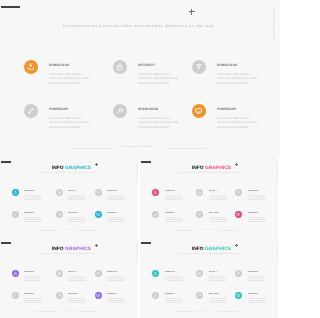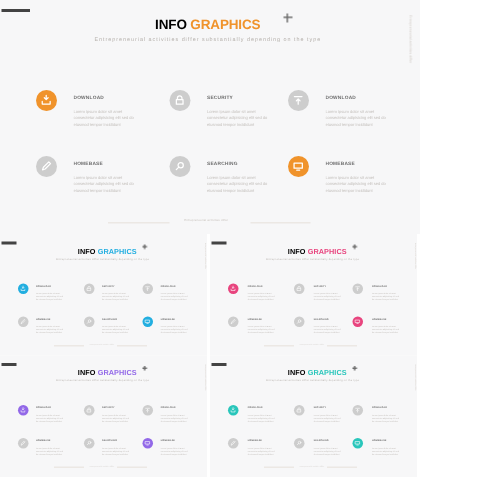--- a/index.html
+++ b/index.html
@@ -22,21 +22,20 @@
 .ftxt{position:absolute;left:0;text-align:center;color:#cbc6c1;white-space:nowrap;}
 .vtxt{position:absolute;color:#d5d0cb;white-space:nowrap;transform-origin:0 0;transform:rotate(90deg);}
 </style>
 </head>
 <body>
 
 <div class="page">
     <div class="slide" style="left: 0px; top: 0px; width: 280px; height: 156px;">
       <div class="cont" style="position:absolute;left:0px;top:0px;width:281px;height:156px;">
         <div class="bar" style="left:0.9px;top:6.4px;width:19.40px;height:2.00px;"></div>
-        <div class="title" style="width:277.00px;margin-left:0px;top:11.8px;font-size:9px;line-height:9.50px;letter-spacing:-0.1px;"><span>INFO </span><span style="color:#f0932b">GRAPHICS</span></div>
         <div class="plus" style="left:188.5px;top:8.7px;width:5.6px;height:5.6px;">
           <span class="ph"></span>
           <span class="pv"></span>
         </div>
         <div class="sub" style="width:277.00px;margin-left:0px;top:23.6px;font-size:3.6px;line-height:4.00px;letter-spacing:0.66px;">Entrepreneurial activities differ substantially depending on the type</div>
         <div class="item">
           <div class="circ" style="left:23.60px;top:60.20px;width:14.00px;height:14.00px;background:#f0932b;">
             <svg viewBox="0 0 16 16" width="9.60" height="9.60" fill="none" stroke="#ffffff" stroke-width="1.4" stroke-linecap="round" stroke-linejoin="round">
               <path d="M8 2.6v4.6M5.9 5.3 8 7.4l2.1-2.1M3.6 9.4v2.9h8.8V9.4"></path>
             </svg>

